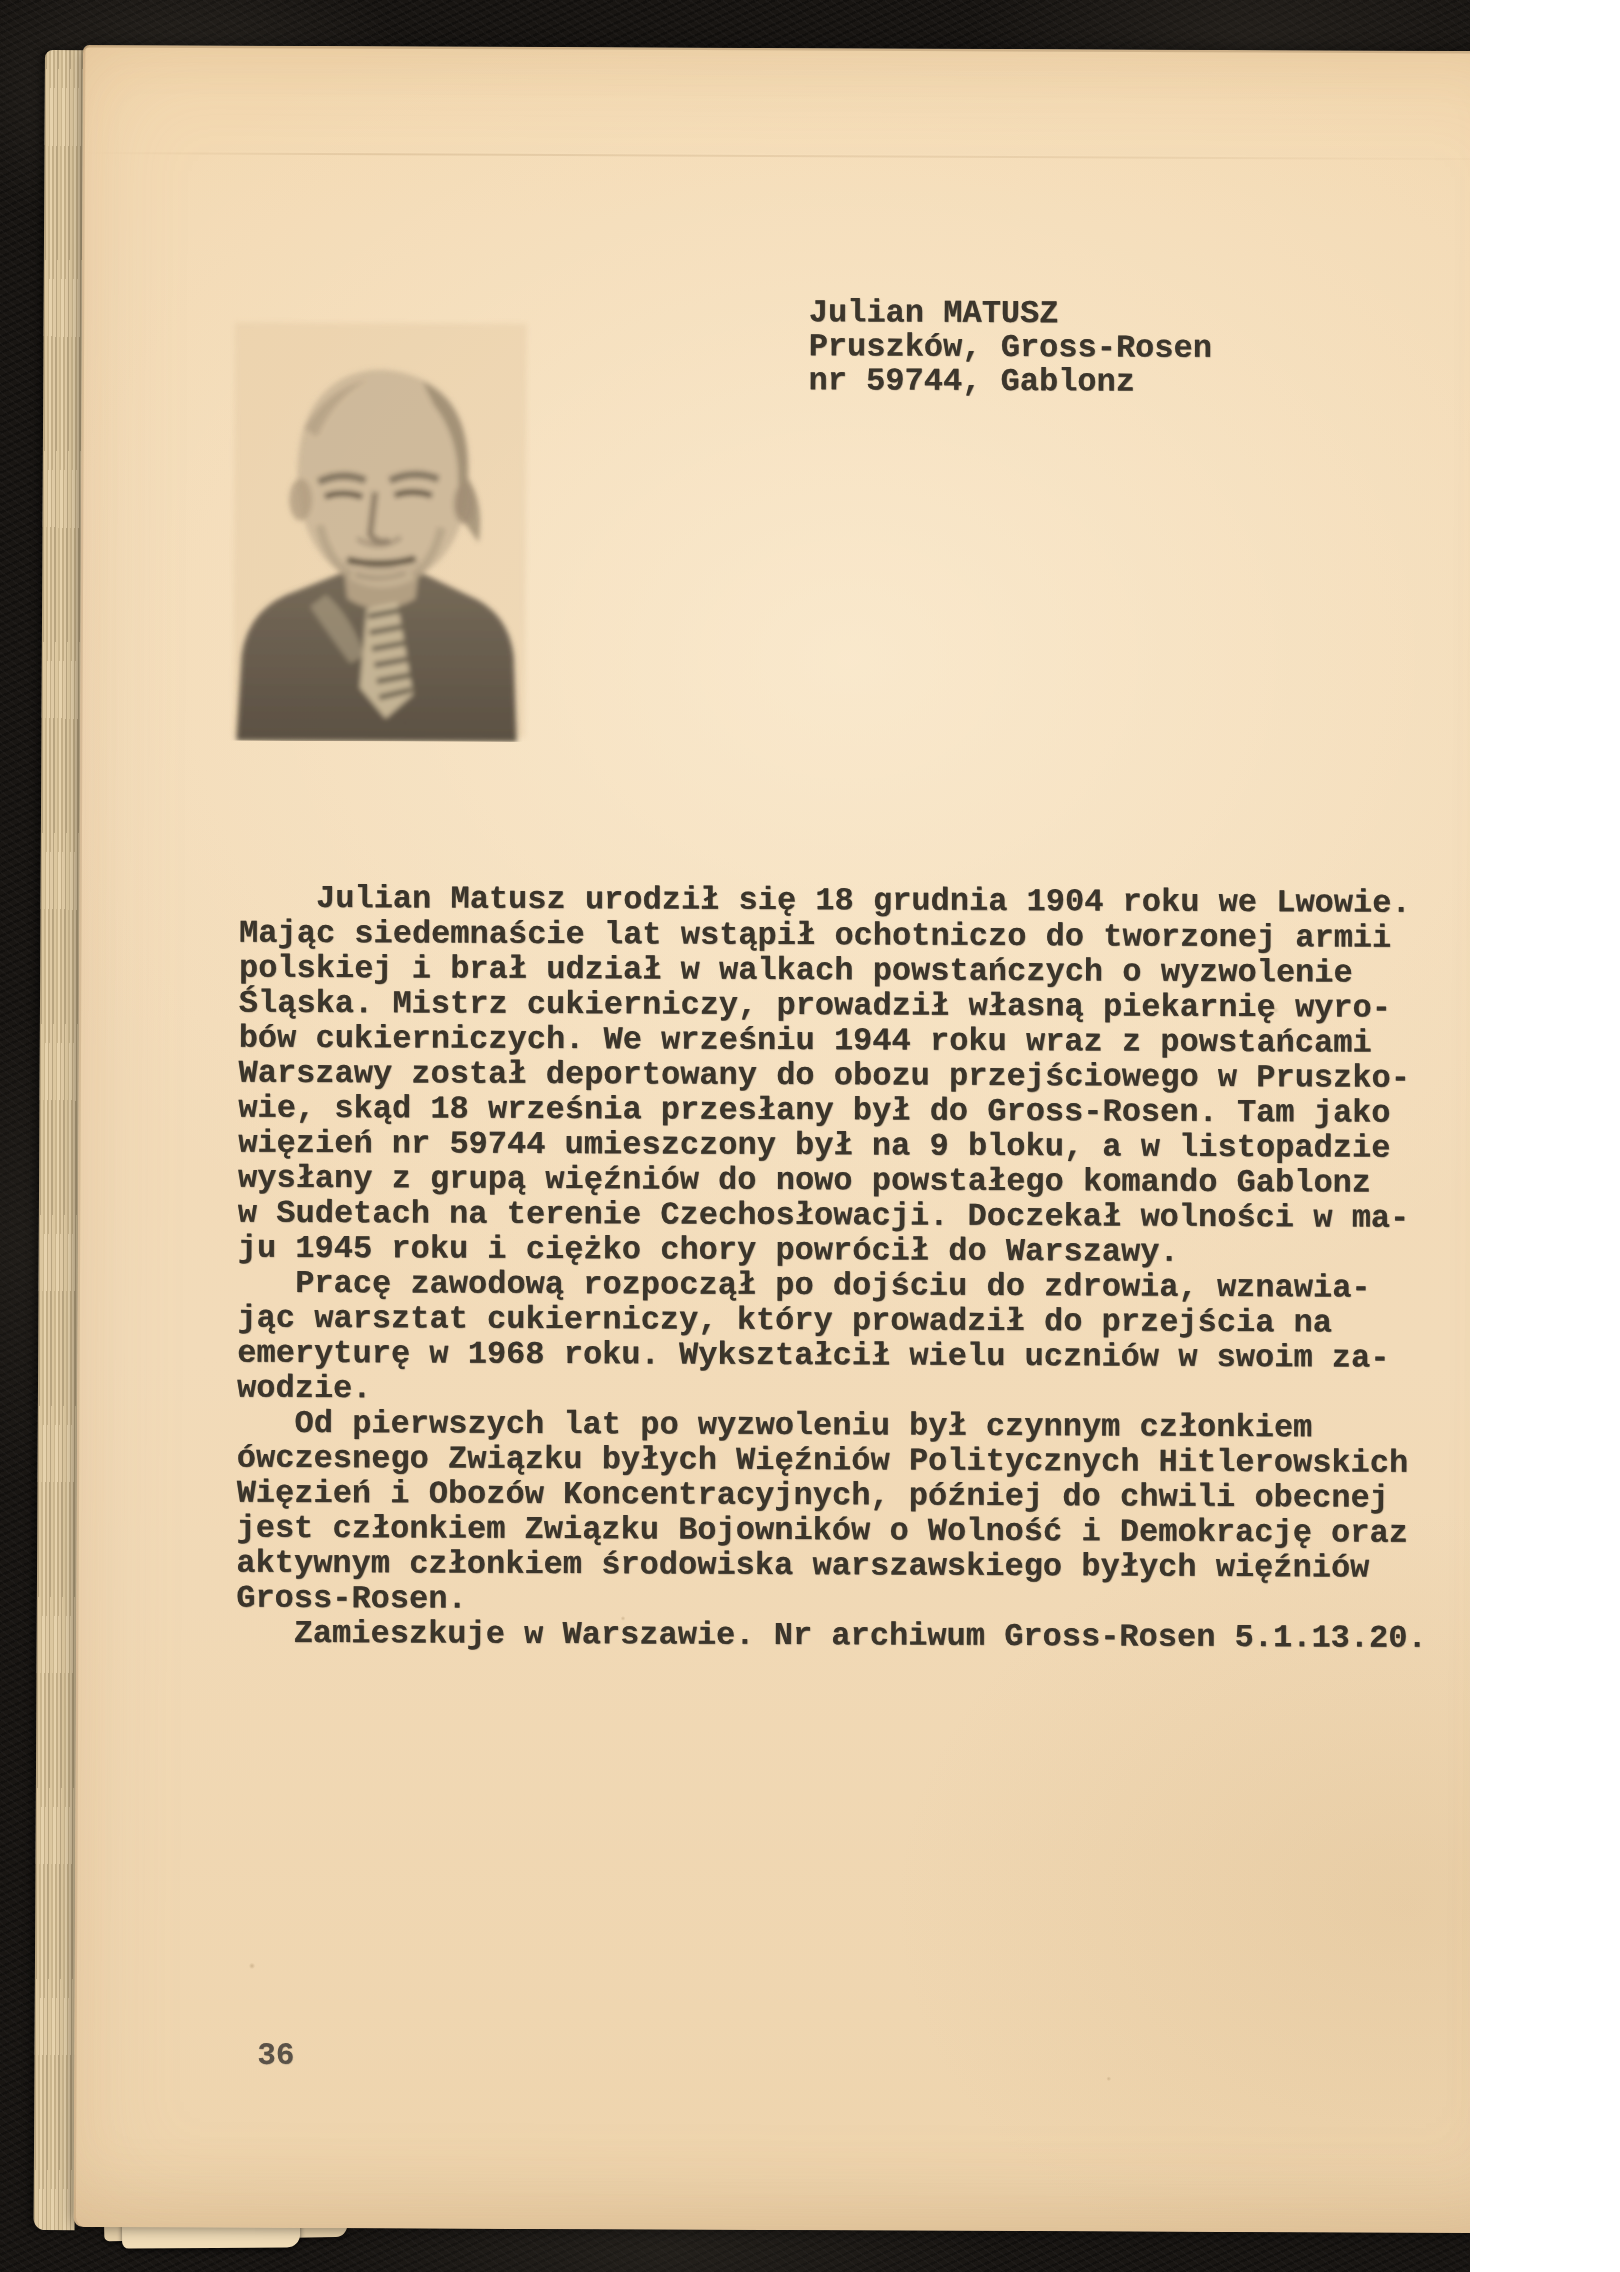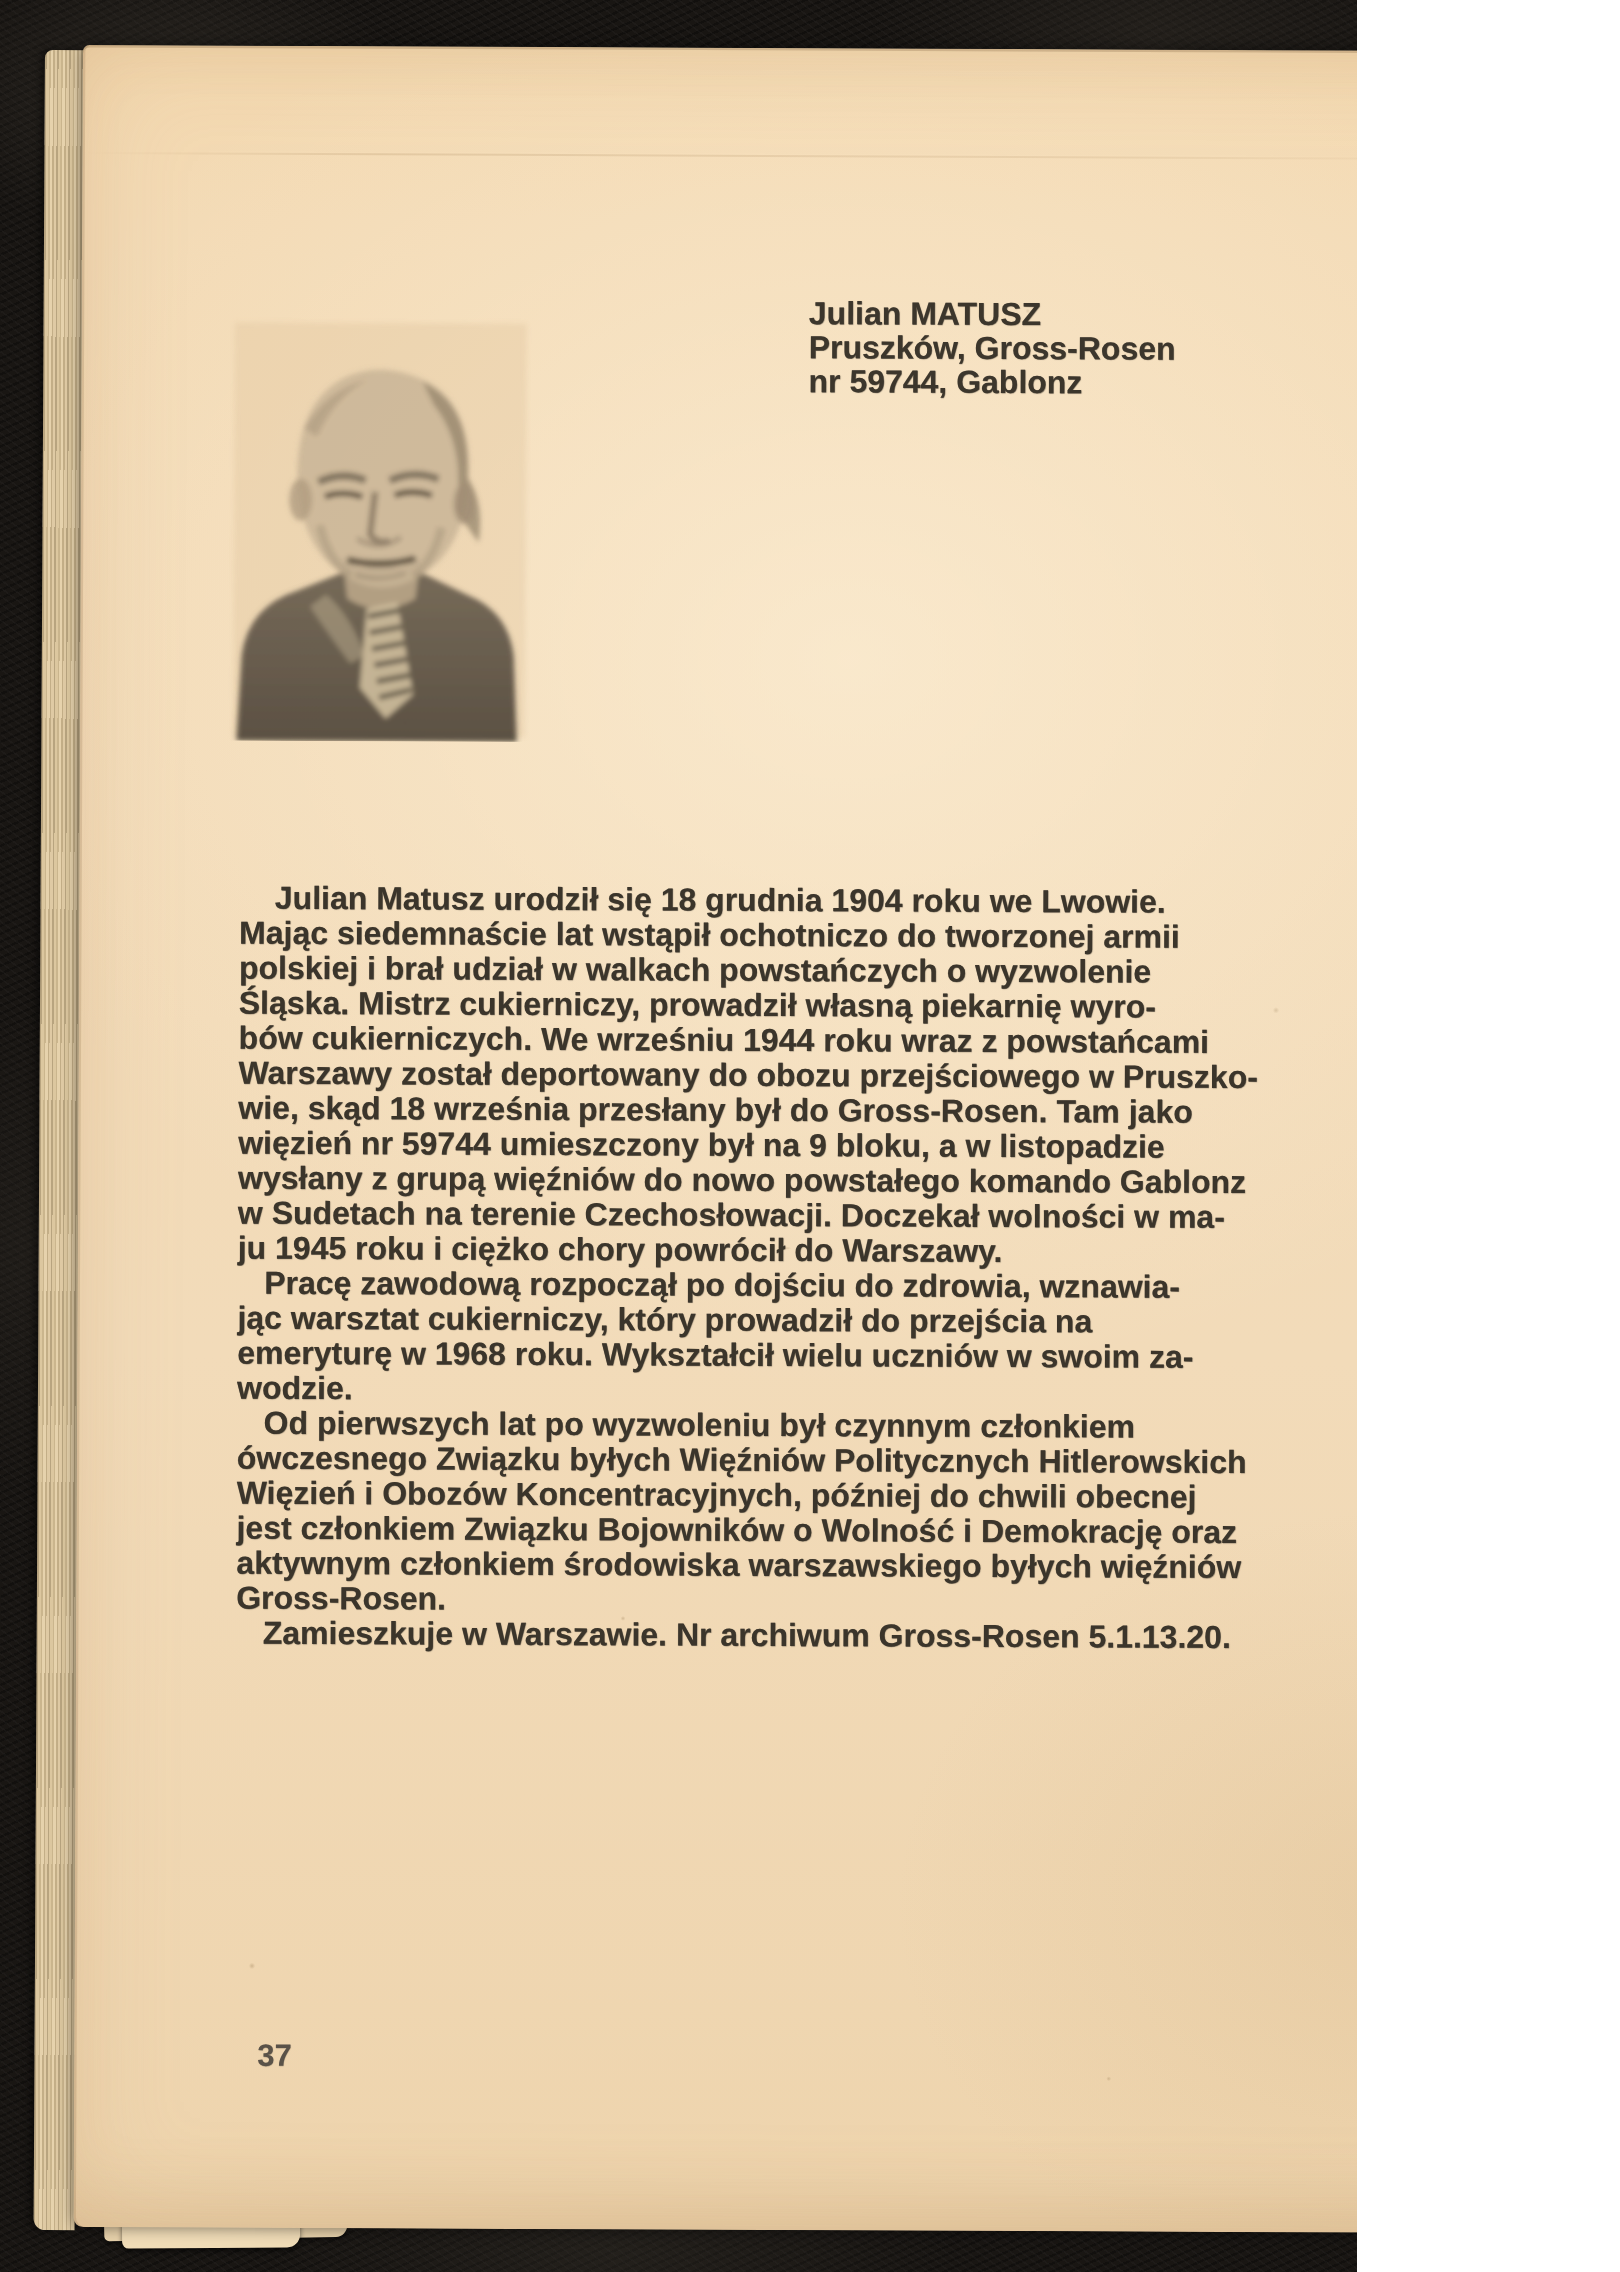--- a/index.html
+++ b/index.html
@@ -1,28 +1,28 @@
 <!DOCTYPE html>
 <html style="font-size:13px"><head>
 <meta charset="utf-8">
 <style>
   html,body{margin:0;padding:0;}
   .scene{
     position:relative;
-    width:1357px;height:2273px;
+    width:1470px;height:2273px;
     overflow:hidden;
     background-color:#191613;
     background-image:
       radial-gradient(ellipse 340px 211px at 12% 4%, rgba(62,57,49,.45), transparent 70%),
       radial-gradient(ellipse 405px 243px at 85% 2%, rgba(55,50,43,.4), transparent 70%),
       radial-gradient(ellipse 340px 340px at 3% 55%, rgba(48,44,38,.35), transparent 70%),
       radial-gradient(ellipse 486px 211px at 45% 99%, rgba(52,48,41,.4), transparent 70%),
       repeating-linear-gradient(37deg, rgba(255,255,255,.022) 0 1.6px, transparent 1.6px 6.5px),
       repeating-linear-gradient(-24deg, rgba(0,0,0,.28) 0 2.4px, transparent 2.4px 7.3px);
-    font-family:Liberation Sans, sans-serif;
+    font-family:Liberation Mono, monospace;
   }
   
   .page-stack{
     position:absolute;left:45px;top:50px;width:41px;height:2180px;
     transform:rotate(0.3deg);transform-origin:top left;
     background:repeating-linear-gradient(90deg,
       #b8a47f 0 1.6px, #dcc79f 1.6px 4px, #cab58d 4px 5.7px,
       #e6d2ac 5.7px 8px, #c3ae87 8px 9.7px, #dfcaa4 9.7px 12px);
     border-radius:8px 0 0 11.3px;
     box-shadow:-3.2px 0 8px rgba(0,0,0,.55);
@@ -189,21 +189,21 @@
 emeryturę w 1968 roku. Wykształcił wielu uczniów w swoim za-
 wodzie.
    Od pierwszych lat po wyzwoleniu był czynnym członkiem
 ówczesnego Związku byłych Więźniów Politycznych Hitlerowskich
 Więzień i Obozów Koncentracyjnych, później do chwili obecnej
 jest członkiem Związku Bojowników o Wolność i Demokrację oraz
 aktywnym członkiem środowiska warszawskiego byłych więźniów
 Gross-Rosen.
    Zamieszkuje w Warszawie. Nr archiwum Gross-Rosen 5.1.13.20.</div>
 
-    <div class="pagenum">37</div>
+    <div class="pagenum">36</div>
 
   </div>
 
   <div class="gutter"></div>
   <div class="next-page"></div>
 
 </div>
 
 
 </body></html>

